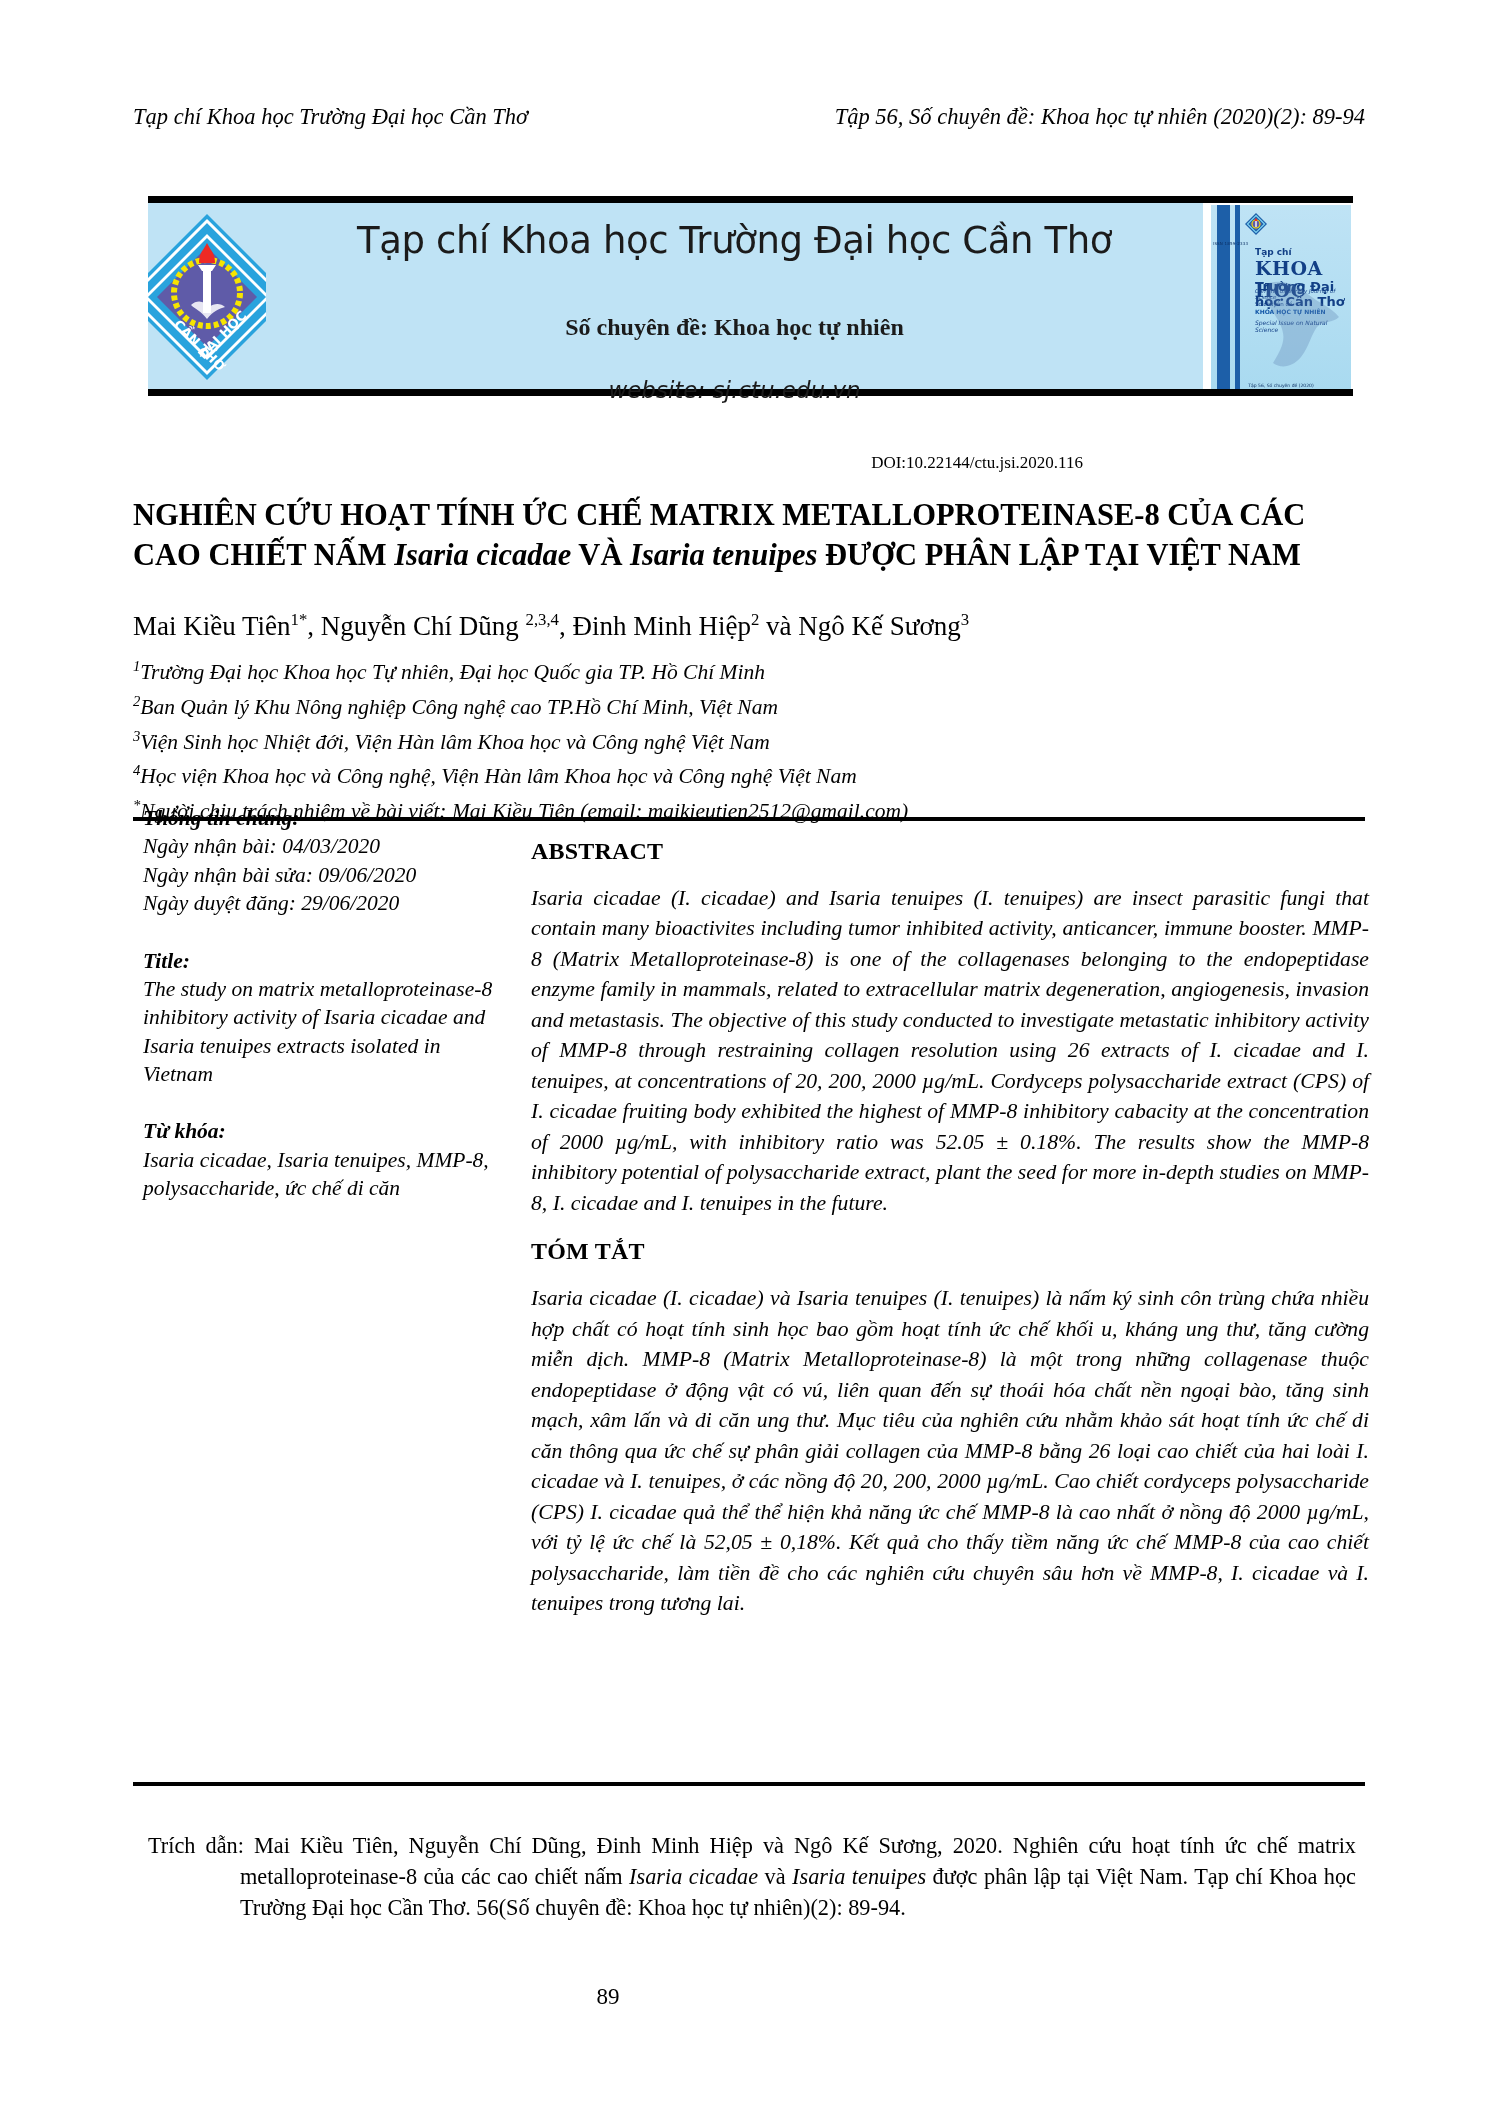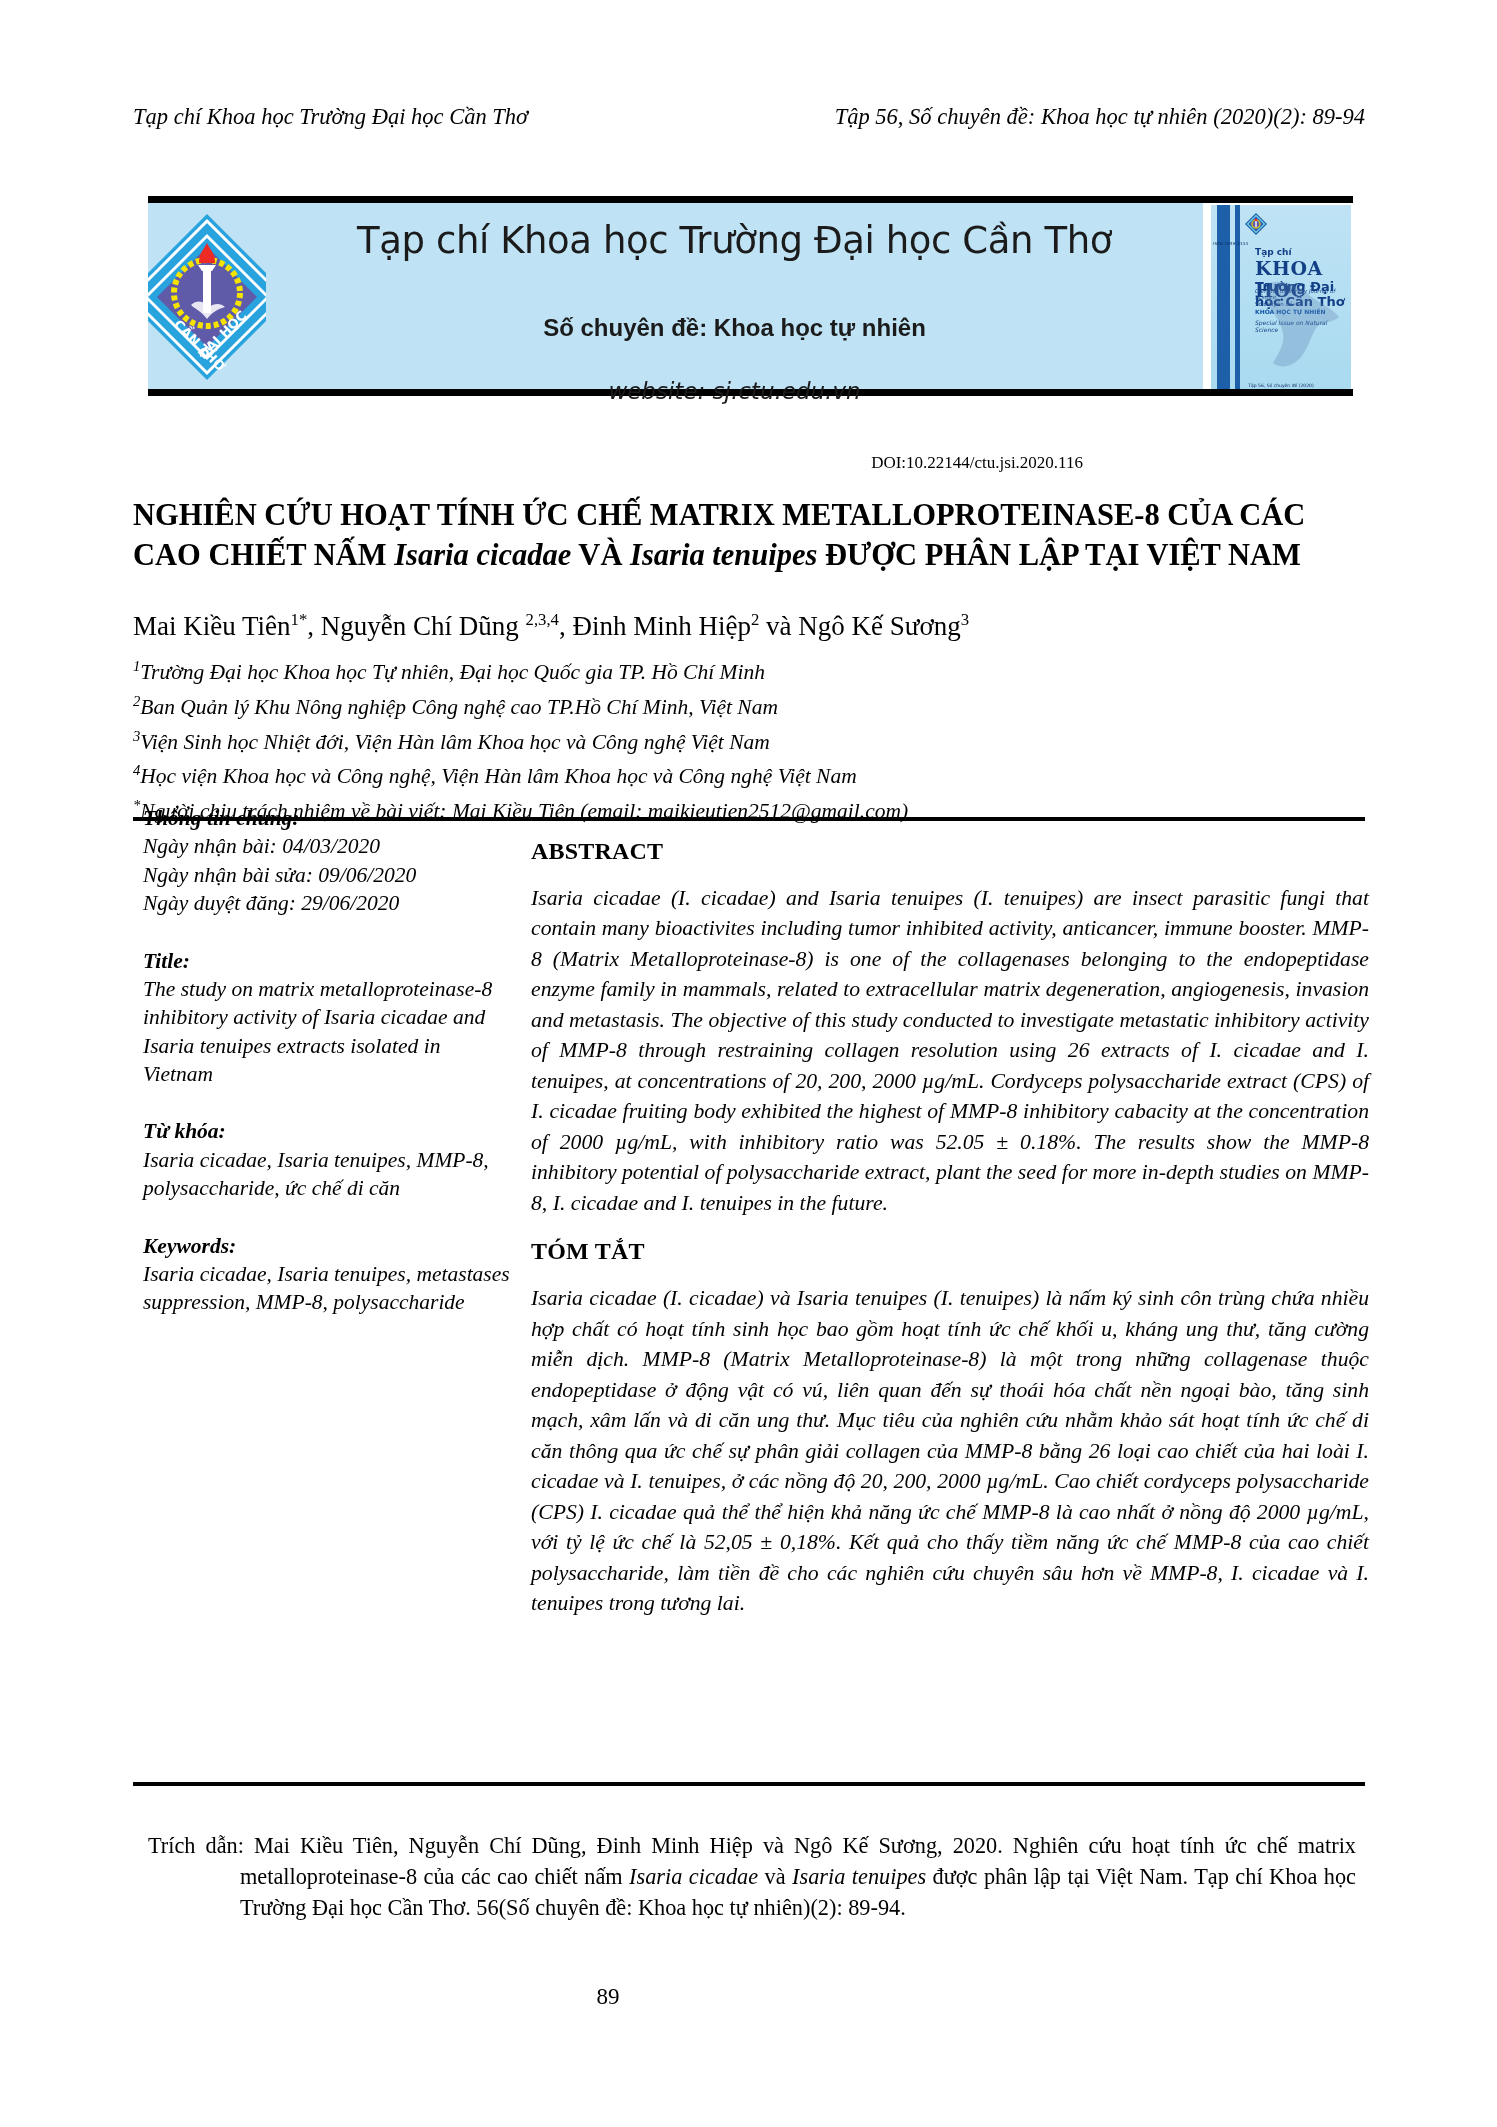--- a/index.html
+++ b/index.html
@@ -65,21 +65,21 @@
     padding-top: 16px;
   }
   .banner-title {
     font-family: "DejaVu Sans", "Liberation Sans", sans-serif;
     font-size: 37px;
     color: #1b1b1b;
     letter-spacing: -0.4px;
     white-space: nowrap;
   }
   .banner-sub {
-    font-family: Liberation Sans, sans-serif;
+    font-family: Liberation Serif, serif;
     font-size: 24px;
     font-weight: bold;
     color: #1b1b1b;
     margin-top: 52px;
     white-space: nowrap;
   }
   .banner-web {
     font-family: "DejaVu Sans", "Liberation Sans", sans-serif;
     font-size: 23px;
     font-style: italic;
@@ -375,24 +375,20 @@
       <div>Ngày duyệt đăng: 29/06/2020</div>
     </div>
     <div class="blk">
       <div class="hd">Title:</div>
       <div>The study on matrix metalloproteinase-8 inhibitory activity of Isaria cicadae and Isaria tenuipes extracts isolated in Vietnam</div>
     </div>
     <div class="blk">
       <div class="hd">Từ khóa:</div>
       <div>Isaria cicadae, Isaria tenuipes, MMP-8, polysaccharide, ức chế di căn</div>
     </div>
-    <div class="blk">
-      <div class="hd">Keywords:</div>
-      <div>Isaria cicadae, Isaria tenuipes, metastases suppression, MMP-8, polysaccharide</div>
-    </div>
   </div>
 
   <div class="col-right">
     <div class="sec-head">ABSTRACT</div>
     <p class="abs-body">Isaria cicadae (I. cicadae) and Isaria tenuipes (I. tenuipes) are insect parasitic fungi that contain many bioactivites including tumor inhibited activity, anticancer, immune booster. MMP-8 (Matrix Metalloproteinase-8) is one of the collagenases belonging to the endopeptidase enzyme family in mammals, related to extracellular matrix degeneration, angiogenesis, invasion and metastasis. The objective of this study conducted to investigate metastatic inhibitory activity of MMP-8 through restraining collagen resolution using 26 extracts of I. cicadae and I. tenuipes, at concentrations of 20, 200, 2000 µg/mL. Cordyceps polysaccharide extract (CPS) of I. cicadae fruiting body exhibited the highest of MMP-8 inhibitory cabacity at the concentration of 2000 µg/mL, with inhibitory ratio was 52.05 ± 0.18%. The results show the MMP-8 inhibitory potential of polysaccharide extract, plant the seed for more in-depth studies on MMP-8, I. cicadae and I. tenuipes in the future.</p>
     <div class="sec-head tt">TÓM TẮT</div>
     <p class="abs-body">Isaria cicadae (I. cicadae) và Isaria tenuipes (I. tenuipes) là nấm ký sinh côn trùng chứa nhiều hợp chất có hoạt tính sinh học bao gồm hoạt tính ức chế khối u, kháng ung thư, tăng cường miễn dịch. MMP-8 (Matrix Metalloproteinase-8) là một trong những collagenase thuộc endopeptidase ở động vật có vú, liên quan đến sự thoái hóa chất nền ngoại bào, tăng sinh mạch, xâm lấn và di căn ung thư. Mục tiêu của nghiên cứu nhằm khảo sát hoạt tính ức chế di căn thông qua ức chế sự phân giải collagen của MMP-8 bằng 26 loại cao chiết của hai loài I. cicadae và I. tenuipes, ở các nồng độ 20, 200, 2000 µg/mL. Cao chiết cordyceps polysaccharide (CPS) I. cicadae quả thể thể hiện khả năng ức chế MMP-8 là cao nhất ở nồng độ 2000 µg/mL, với tỷ lệ ức chế là 52,05 ± 0,18%. Kết quả cho thấy tiềm năng ức chế MMP-8 của cao chiết polysaccharide, làm tiền đề cho các nghiên cứu chuyên sâu hơn về MMP-8, I. cicadae và I. tenuipes trong tương lai.</p>
   </div>
 
   <div class="rule-thick" style="top:1782px;"></div>

